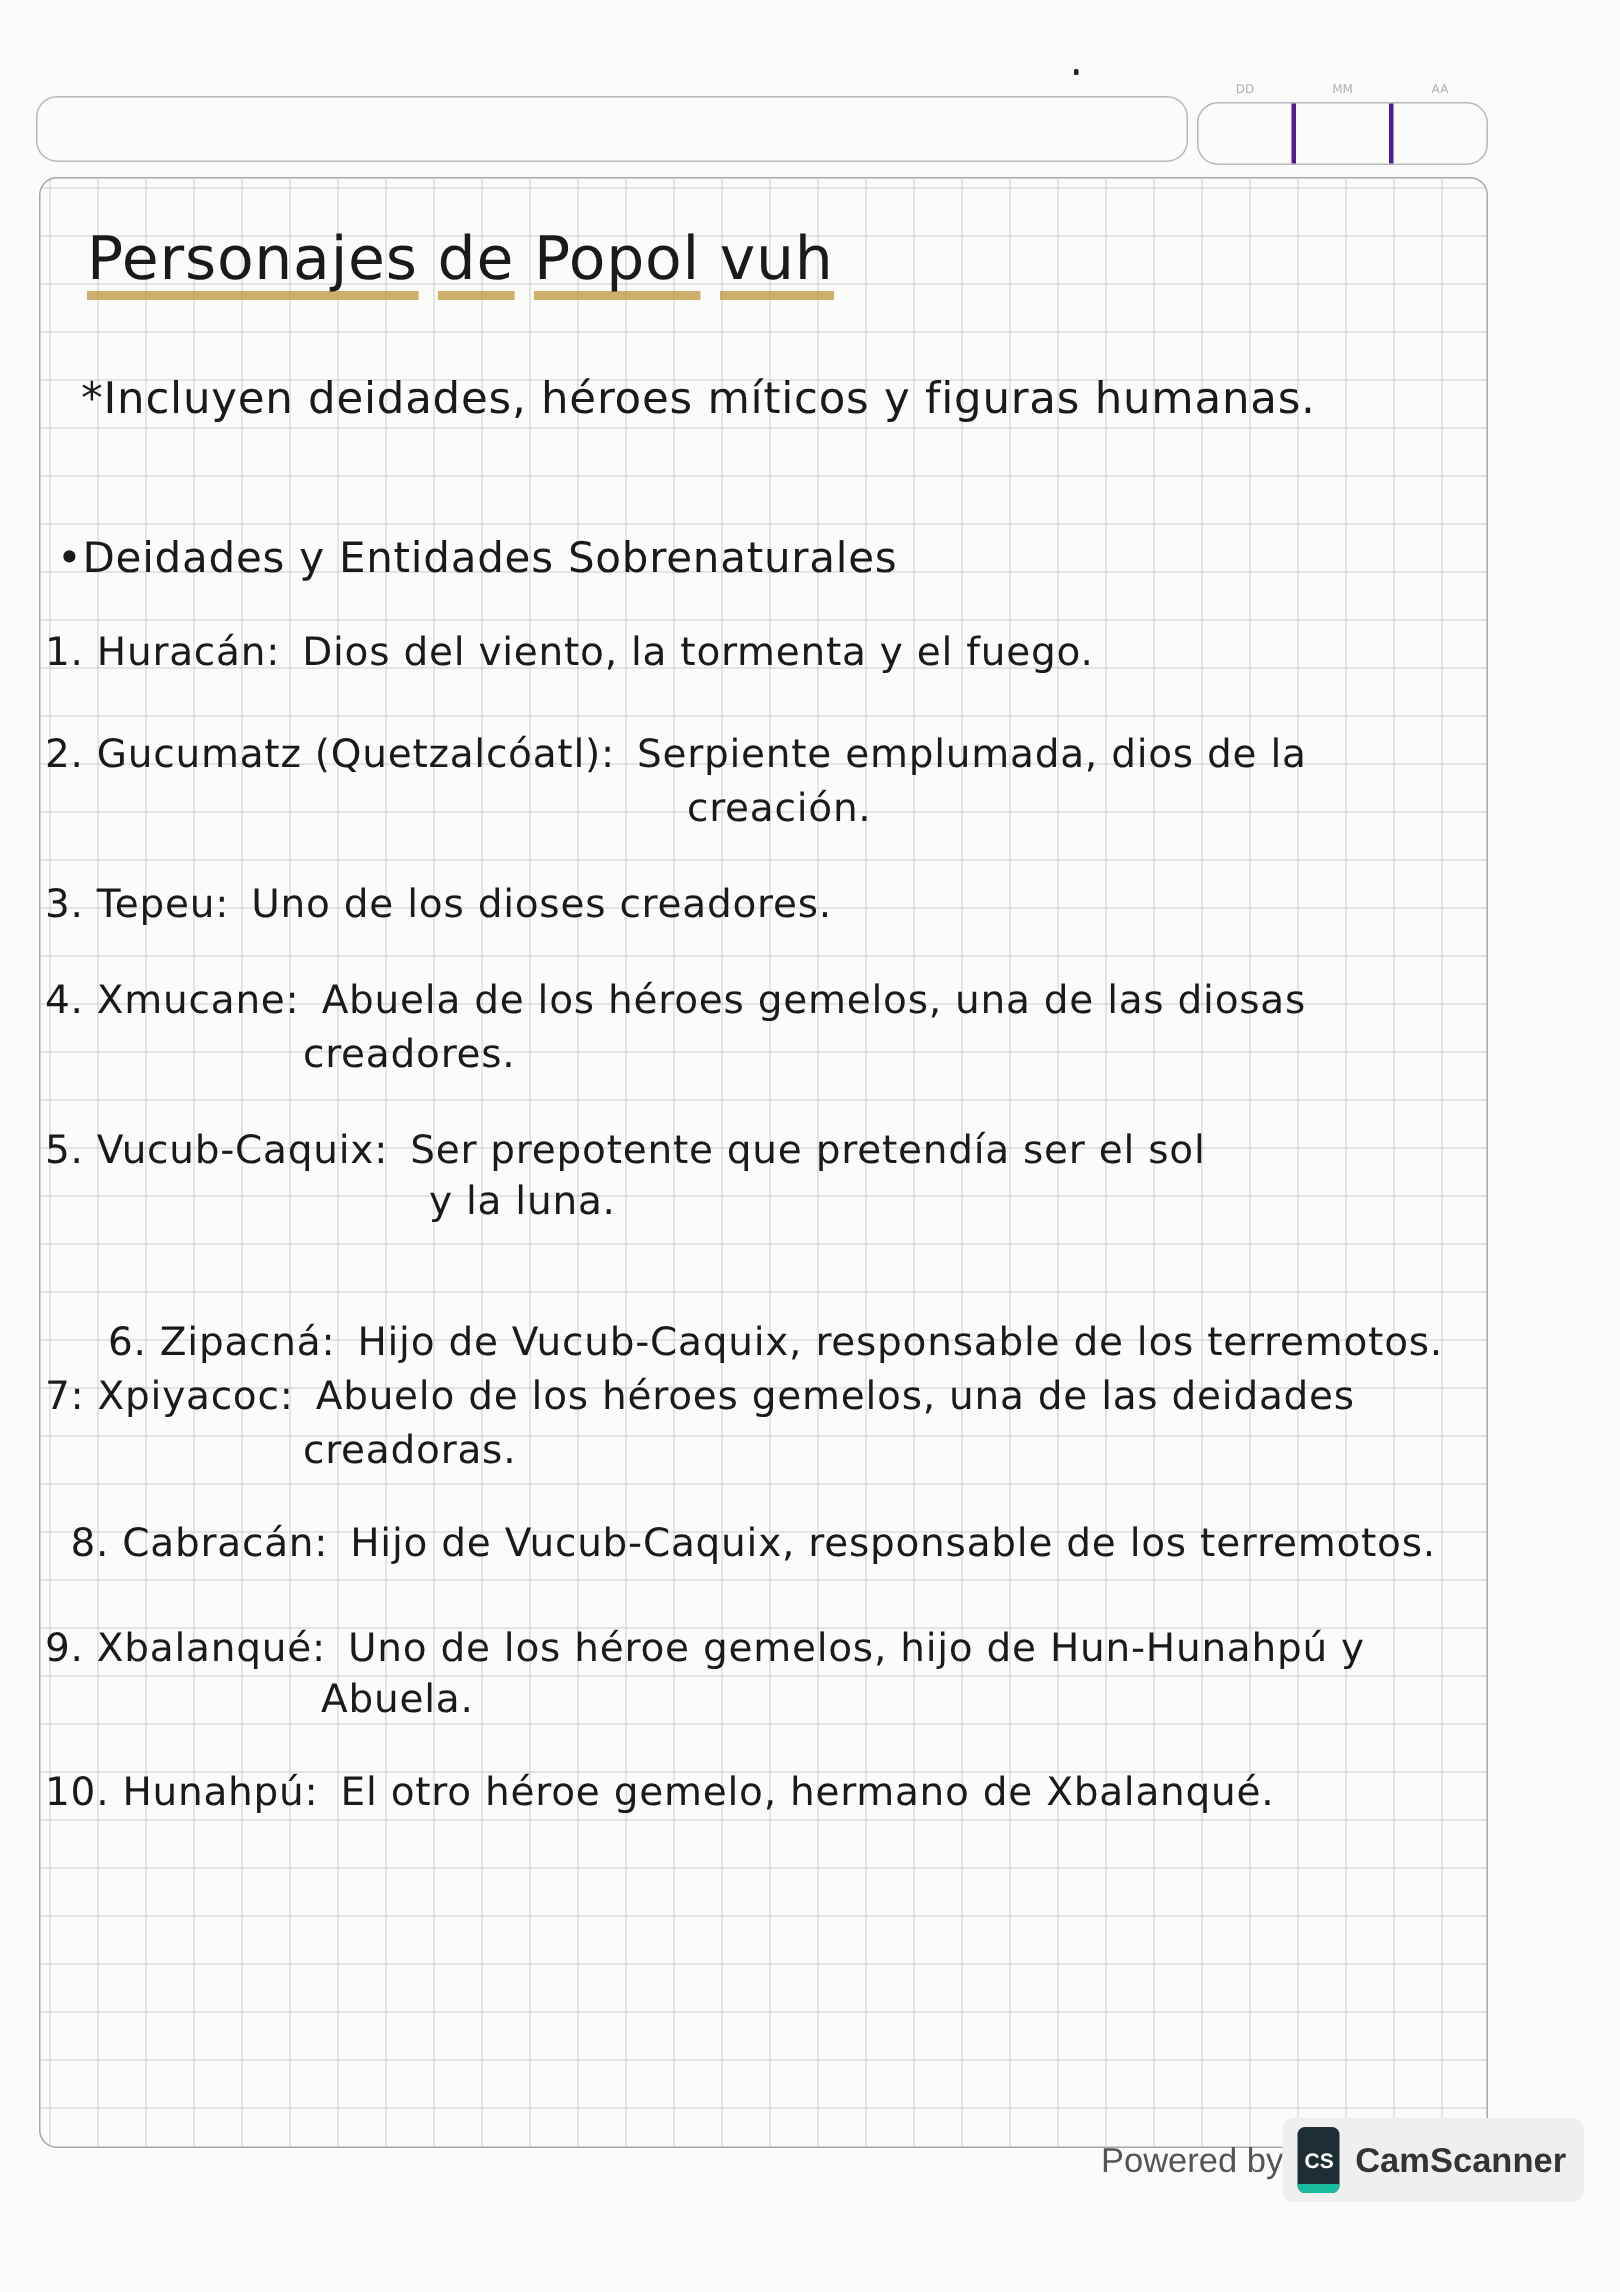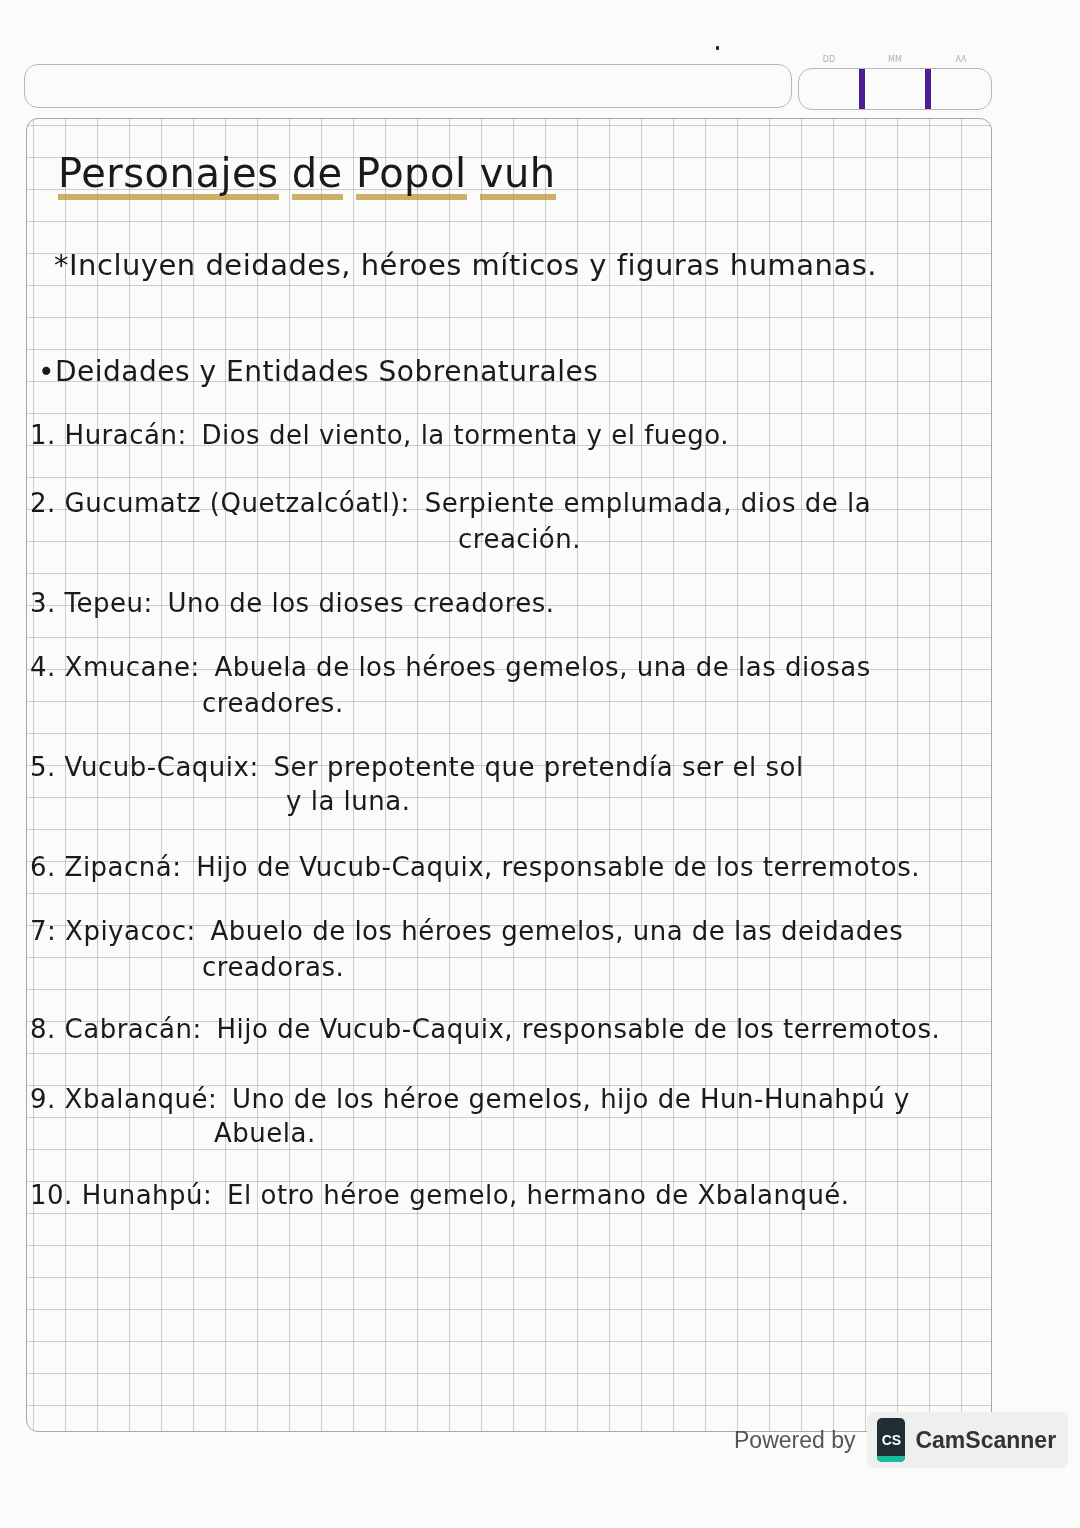--- a/index.html
+++ b/index.html
@@ -10,21 +10,21 @@
   }
   .header-box {
     position: absolute; left: 24px; top: 64px; width: 766px; height: 42px;
     border: 1.5px solid #b8b8b8; border-radius: 14px;
   }
   .date-box {
     position: absolute; left: 798px; top: 68px; width: 192px; height: 40px;
     border: 1.5px solid #b8b8b8; border-radius: 14px;
     display: flex;
   }
-  .date-cell { flex: 1; border-right: 6px solid #4c1d95; position: relative; }
+  .date-cell { flex: 1; border-right: 3px solid #4c1d95; position: relative; }
   .date-cell:last-child { border-right: none; }
   .date-label {
     position: absolute; top: -14px; left: 50%; transform: translateX(-50%);
     font-size: 8px; color: #b0b0b0; font-family: "DejaVu Sans", sans-serif;
   }
   .grid-box {
     position: absolute; left: 26px; top: 118px; width: 964px; height: 1312px;
     border: 1.5px solid #a8a8a8; border-radius: 12px;
     background-image:
       linear-gradient(to right, rgba(120,120,120,0.35) 1px, transparent 1px),
@@ -45,21 +45,21 @@
     background: linear-gradient(to top, rgba(190,150,60,0.75) 0, rgba(190,150,60,0.75) 6px, transparent 6px);
     padding-bottom: 4px;
   }
   .intro { left: 54px; top: 248px; font-size: 29px; }
   .section { left: 38px; top: 355px; font-size: 28px; }
   .item { left: 30px; font-size: 26px; }
   .item .name { margin-right: 6px; }
   .cont { font-size: 26px; text-align: right; }
   .footer {
     position: absolute; left: 734px; top: 1418px; height: 44px;
-    display: flex; align-items: center; gap: 12px;
+    display: flex; align-items: center; gap: 0;
   }
   .powered { font-family: "Liberation Sans", sans-serif; font-size: 23px; color: #555; }
   .cs-badge {
     display: flex; align-items: center; gap: 10px;
     background: #efefef; border-radius: 8px; padding: 6px 12px 6px 10px;
   }
   .cs-logo {
     width: 28px; height: 44px; border-radius: 5px; background: #1f2d35;
     position: relative; overflow: hidden;
     color: #fff; font-family: "Liberation Sans", sans-serif; font-weight: bold;
@@ -126,34 +126,34 @@
 </div>
 <div class="hw cont" style="left:202px;top:688px;">creadores.</div>
 
 <div class="hw item" style="top:752px;">
   <span>5.</span>
   <span class="name">Vucub-Caquix:</span>
   <span>Ser prepotente que pretendía ser el sol</span>
 </div>
 <div class="hw cont" style="left:286px;top:786px;">y la luna.</div>
 
-<div class="hw item" style="top:852px;">
+<div class="hw item" style="top:880px;margin-left:42px;">
   <span>6.</span>
   <span class="name">Zipacná:</span>
   <span>Hijo de Vucub-Caquix, responsable de los terremotos.</span>
 </div>
 
 <div class="hw item" style="top:916px;">
   <span>7:</span>
   <span class="name">Xpiyacoc:</span>
   <span>Abuelo de los héroes gemelos, una de las deidades</span>
 </div>
 <div class="hw cont" style="left:202px;top:952px;">creadoras.</div>
 
-<div class="hw item" style="top:1014px;">
+<div class="hw item" style="top:1014px;margin-left:17px;">
   <span>8.</span>
   <span class="name">Cabracán:</span>
   <span>Hijo de Vucub-Caquix, responsable de los terremotos.</span>
 </div>
 
 <div class="hw item" style="top:1084px;">
   <span>9.</span>
   <span class="name">Xbalanqué:</span>
   <span>Uno de los héroe gemelos, hijo de Hun-Hunahpú y</span>
 </div>

